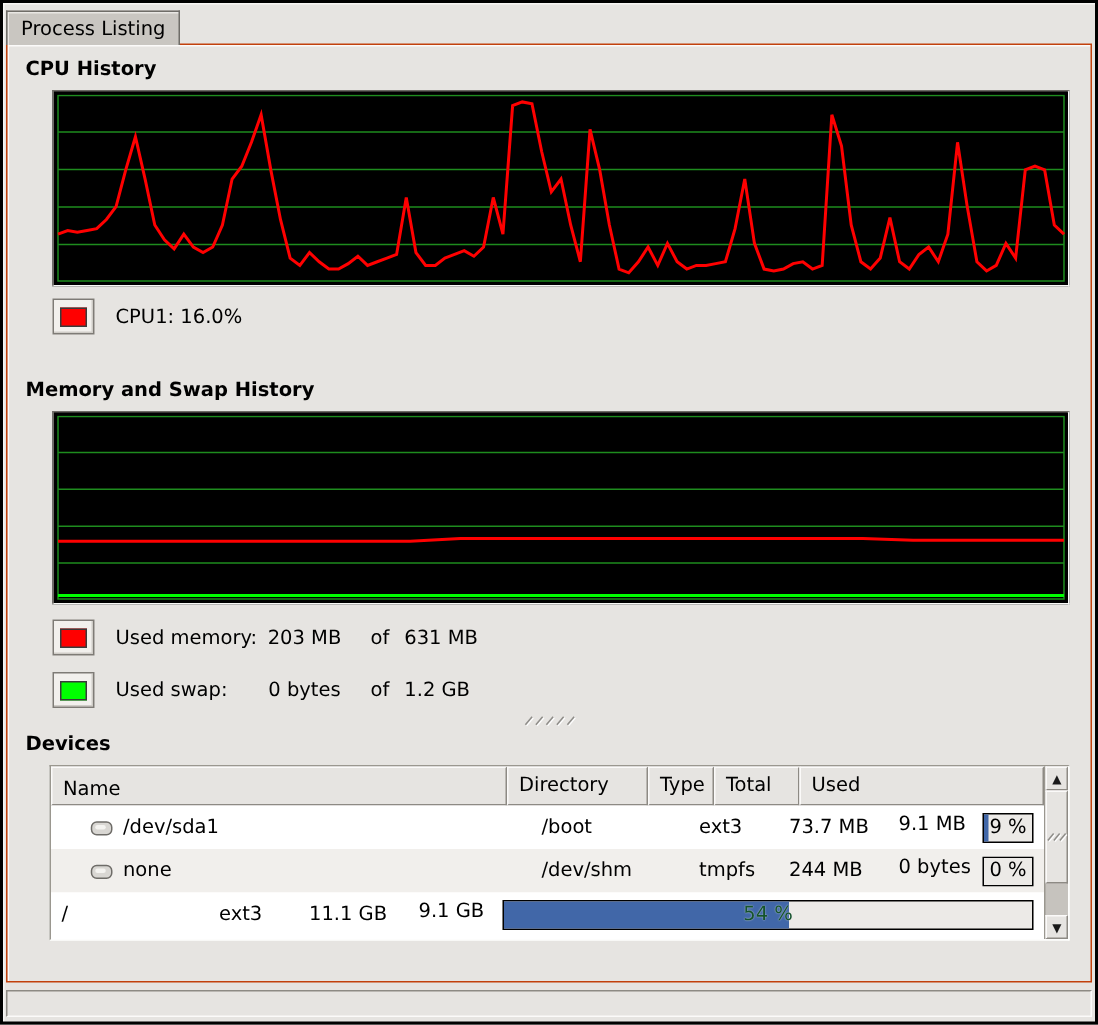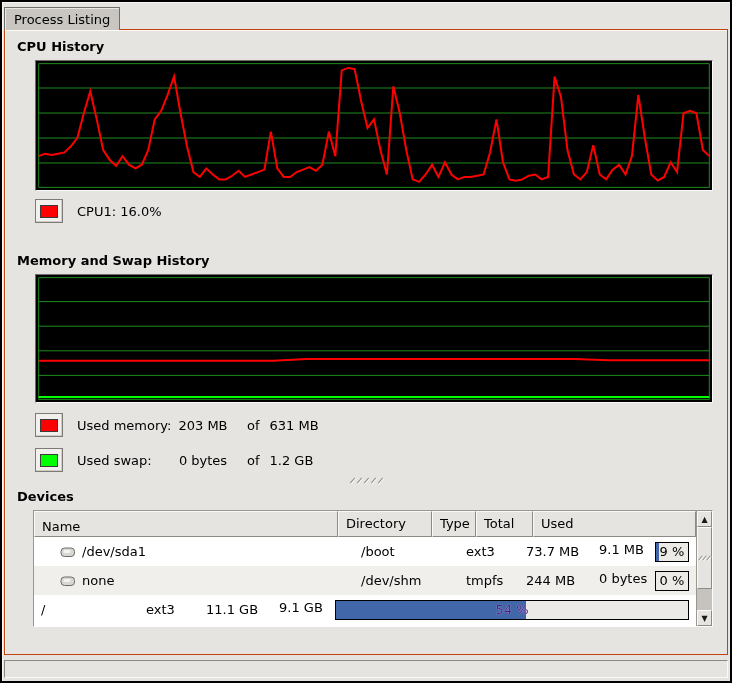--- a/index.html
+++ b/index.html
@@ -111,21 +111,21 @@
   .drive-ico { margin-right: 6px; display: inline-flex; }
   .pbar {
     position: relative; flex: 1 1 auto; height: 20px; margin-right: 7px;
     border: 1px solid #000; background: #eceae7;
   }
   .pfill { position: absolute; left: 0; top: 0; bottom: 0; }
   .plabel {
     position: absolute; inset: 0; text-align: center; line-height: 18px;
     font-size: 13px;
   }
-  .pbar.over .plabel { color: #4c1d95; text-shadow: 0 0 1px #dedede; }
+  .pbar.over .plabel { color: #14532d; text-shadow: 0 0 1px #dedede; }
   
   .vscroll {
     flex: 0 0 16px; display: flex; flex-direction: column;
     background: #c6c3be; border-left: 1px solid #9a978f;
   }
   .sbtn {
     flex: 0 0 16px; background: #e6e4e1;
     border: 1px solid; border-color: #fbfaf9 #8d8a84 #8d8a84 #fbfaf9;
     display: flex; align-items: center; justify-content: center;
     font-size: 8px; color: #1a1a1a;

